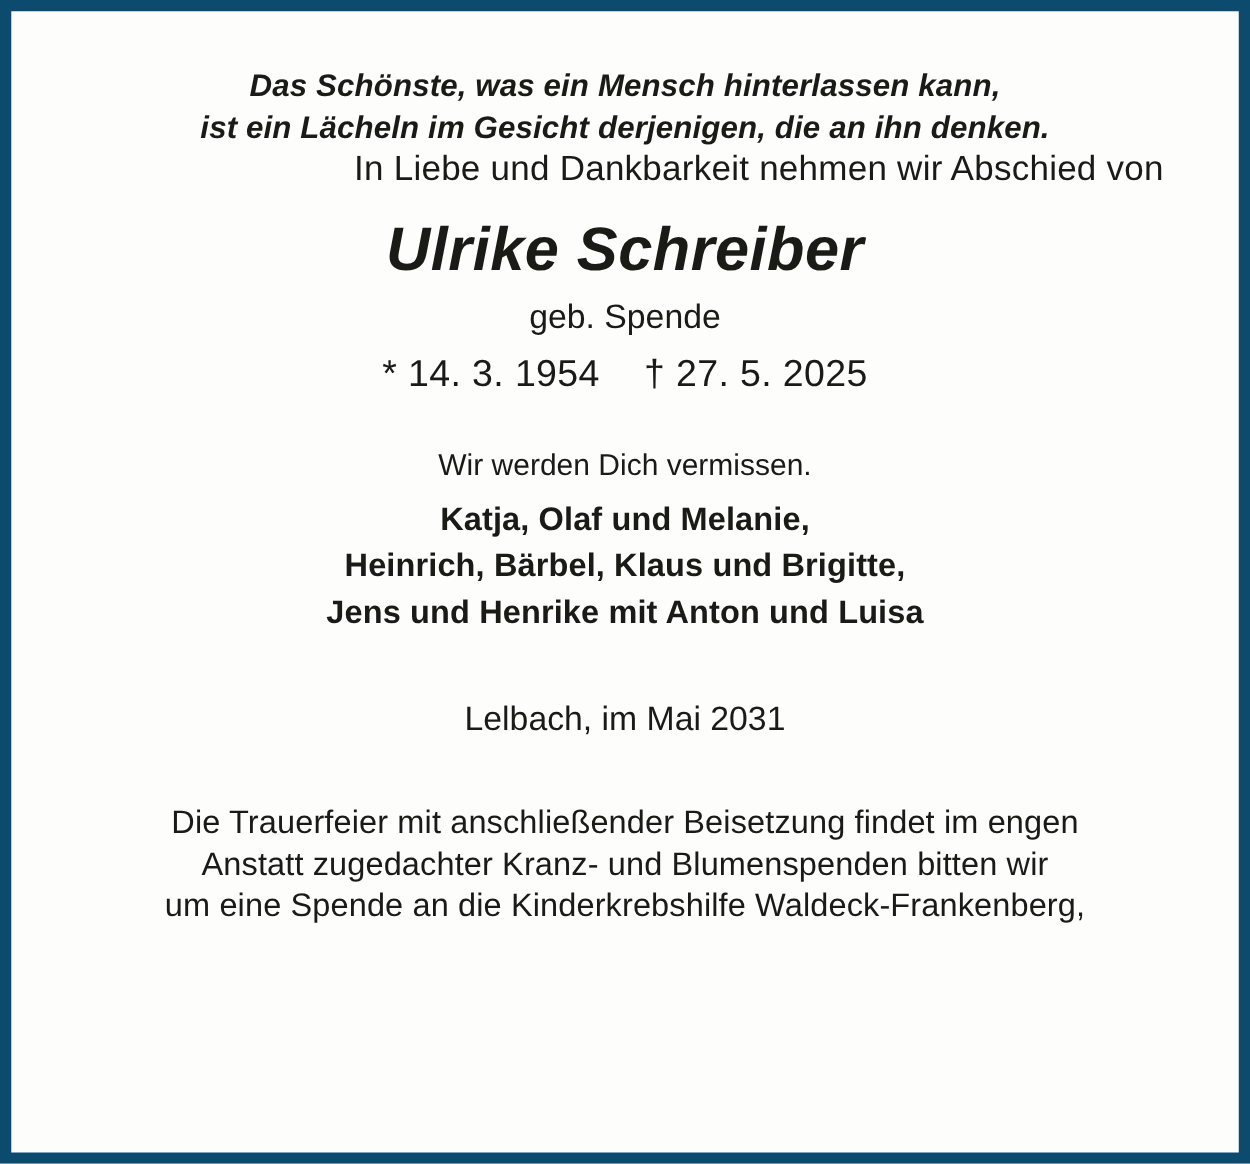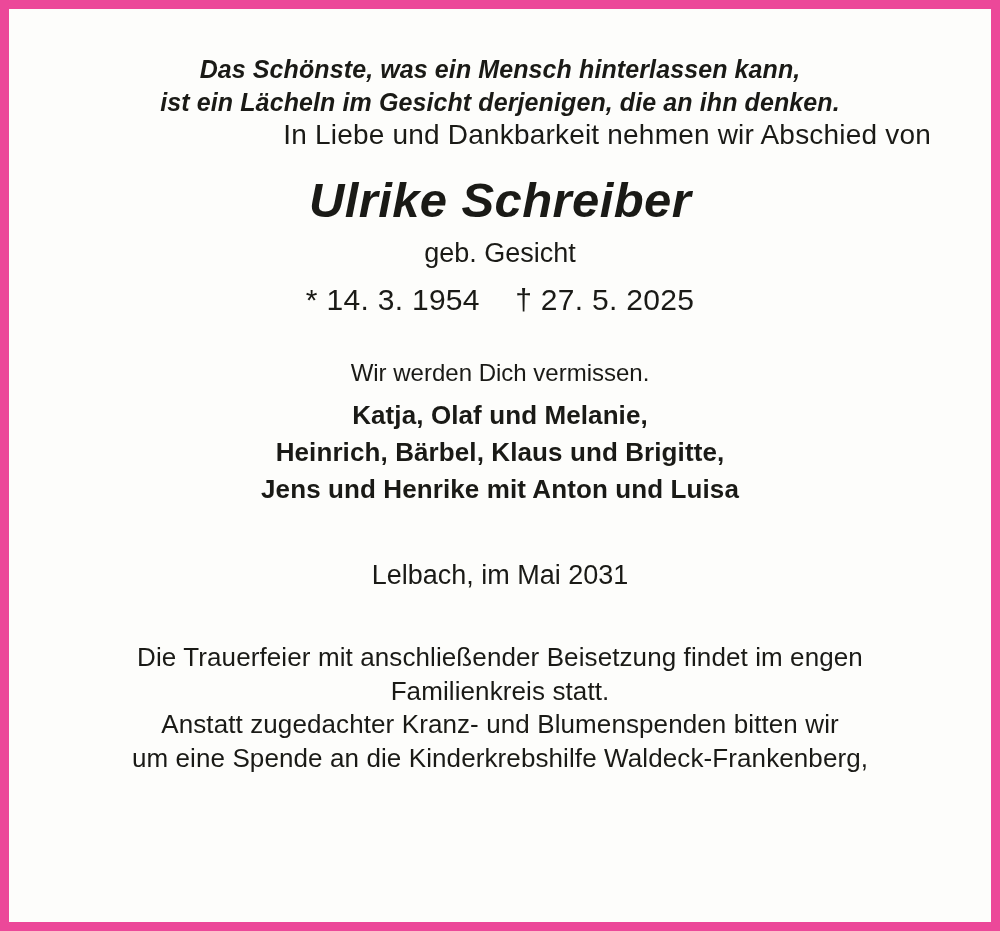--- a/index.html
+++ b/index.html
@@ -11,21 +11,21 @@
     width: 1000px;
     height: 931px;
     font-family: "Liberation Sans", sans-serif;
     color: #1a1a16;
   }
   .notice {
     box-sizing: border-box;
     width: 1000px;
     height: 931px;
     background: #fdfdfb;
-    border: 9px solid #ec4899;
+    border: 9px solid #0c4a6e;
     padding: 38px 60px 20px 60px;
     display: block;
     text-align: center;
   }
   .quote {
     font-style: italic;
     font-weight: bold;
     font-size: 25px;
     line-height: 1.32;
     letter-spacing: 0.1px;
@@ -96,21 +96,21 @@
 
   <div class="quote">
     <span class="quote-line">Das Schönste, was ein Mensch hinterlassen kann,</span>
     <span class="quote-line">ist ein Lächeln im Gesicht derjenigen, die an ihn denken.</span>
   </div>
 
   <div class="intro">In Liebe und Dankbarkeit nehmen wir Abschied von</div>
 
   <div class="name">Ulrike Schreiber</div>
 
-  <div class="maiden">geb. Gesicht</div>
+  <div class="maiden">geb. Spende</div>
 
   <div class="dates">
     <span>* 14. 3. 1954</span>
     <span class="sep"></span>
     <span>† 27. 5. 2025</span>
   </div>
 
   <div class="miss">Wir werden Dich vermissen.</div>
 
   <div class="survivors">
@@ -119,18 +119,17 @@
     <div class="survivor-line">Jens und Henrike mit Anton und Luisa</div>
   </div>
 
   <div class="place">
     <b>Lelbach,</b>
     <span>im Mai 2031</span>
   </div>
 
   <div class="footer">
     <span class="footer-line">Die Trauerfeier mit anschließender Beisetzung findet im engen</span>
-    <span class="footer-line">Familienkreis statt.</span>
     <span class="footer-line">Anstatt zugedachter Kranz- und Blumenspenden bitten wir</span>
     <span class="footer-line">um eine Spende an die Kinderkrebshilfe Waldeck-Frankenberg,</span>
   </div>
 
 </div>
 
 </body></html>

